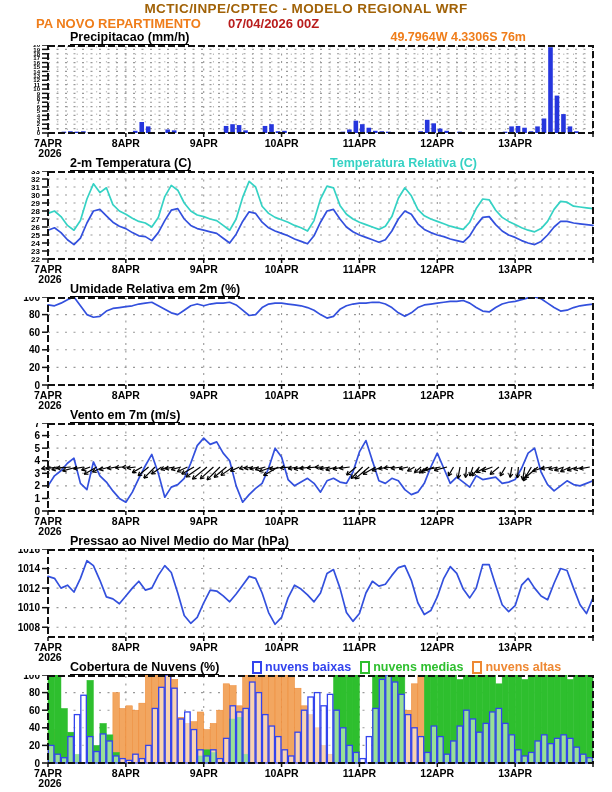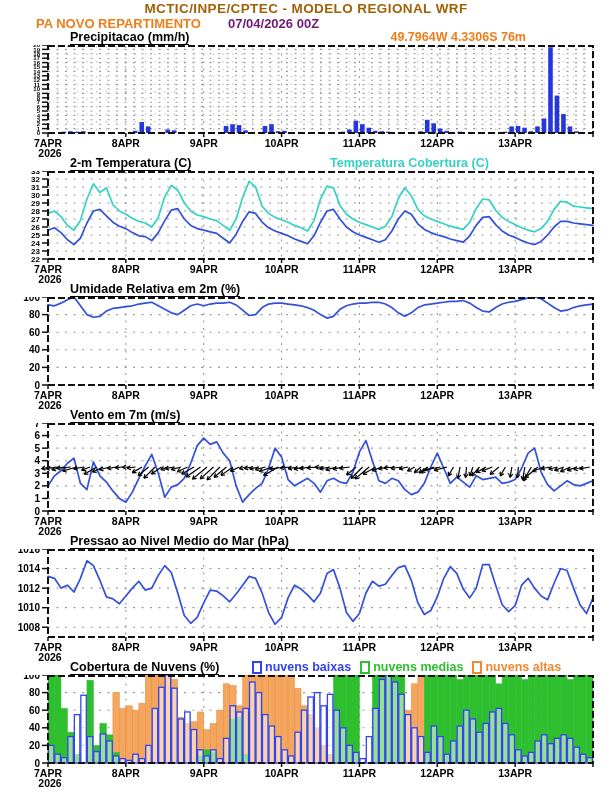--- a/index.html
+++ b/index.html
@@ -22,21 +22,21 @@
   svg{display:block;}
 </style>
 </head>
 <body>
 
 <div class="page">
   <div class="hdr">
     <span class="model-title" style="color: #a16207;">MCTIC/INPE/CPTEC - MODELO REGIONAL WRF</span>
     <div class="subrow">
       <span class="station" style="color: rgb(239, 125, 26);">PA NOVO REPARTIMENTO</span>
-      <span class="run" style="color: #701a75;">07/04/2026 00Z</span>
+      <span class="run" style="color: #b91c1c;">07/04/2026 00Z</span>
     </div>
   </div>
 
   <div class="charts">
 
     <div class="chart-block">
       <div class="trow">
         <span class="ctitle">Precipitacao (mm/h)</span>
         <span class="coords" style="color: rgb(239, 125, 26);">49.7964W 4.3306S 76m</span>
       </div>
@@ -218,21 +218,21 @@
           <text x="281.57142857142856" y="102" text-anchor="middle" fill="#000" font-size="10.5" font-family="&quot;Liberation Sans&quot;,sans-serif" font-weight="bold">10APR</text>
           <text x="359.4285714285714" y="102" text-anchor="middle" fill="#000" font-size="10.5" font-family="&quot;Liberation Sans&quot;,sans-serif" font-weight="bold">11APR</text>
           <text x="437.2857142857143" y="102" text-anchor="middle" fill="#000" font-size="10.5" font-family="&quot;Liberation Sans&quot;,sans-serif" font-weight="bold">12APR</text>
           <text x="515.1428571428571" y="102" text-anchor="middle" fill="#000" font-size="10.5" font-family="&quot;Liberation Sans&quot;,sans-serif" font-weight="bold">13APR</text>
         </svg>
     </div>
 
     <div class="chart-block">
       <div class="trow">
         <span class="ctitle">2-m Temperatura (C)</span>
-        <span class="rtitle" style="color: rgb(53, 210, 196);">Temperatura Cobertura (C)</span>
+        <span class="rtitle" style="color: rgb(53, 210, 196);">Temperatura Relativa (C)</span>
       </div>
       <svg width="612" height="112">
           <line x1="48" y1="80" x2="593" y2="80" stroke="#999999" stroke-width="1.1" stroke-dasharray="2 6.5"></line>
           <line x1="48" y1="72" x2="593" y2="72" stroke="#999999" stroke-width="1.1" stroke-dasharray="2 6.5"></line>
           <line x1="48" y1="64" x2="593" y2="64" stroke="#999999" stroke-width="1.1" stroke-dasharray="2 6.5"></line>
           <line x1="48" y1="56" x2="593" y2="56" stroke="#999999" stroke-width="1.1" stroke-dasharray="2 6.5"></line>
           <line x1="48" y1="48" x2="593" y2="48" stroke="#999999" stroke-width="1.1" stroke-dasharray="2 6.5"></line>
           <line x1="48" y1="40" x2="593" y2="40" stroke="#999999" stroke-width="1.1" stroke-dasharray="2 6.5"></line>
           <line x1="48" y1="32" x2="593" y2="32" stroke="#999999" stroke-width="1.1" stroke-dasharray="2 6.5"></line>
           <line x1="48" y1="24" x2="593" y2="24" stroke="#999999" stroke-width="1.1" stroke-dasharray="2 6.5"></line>

